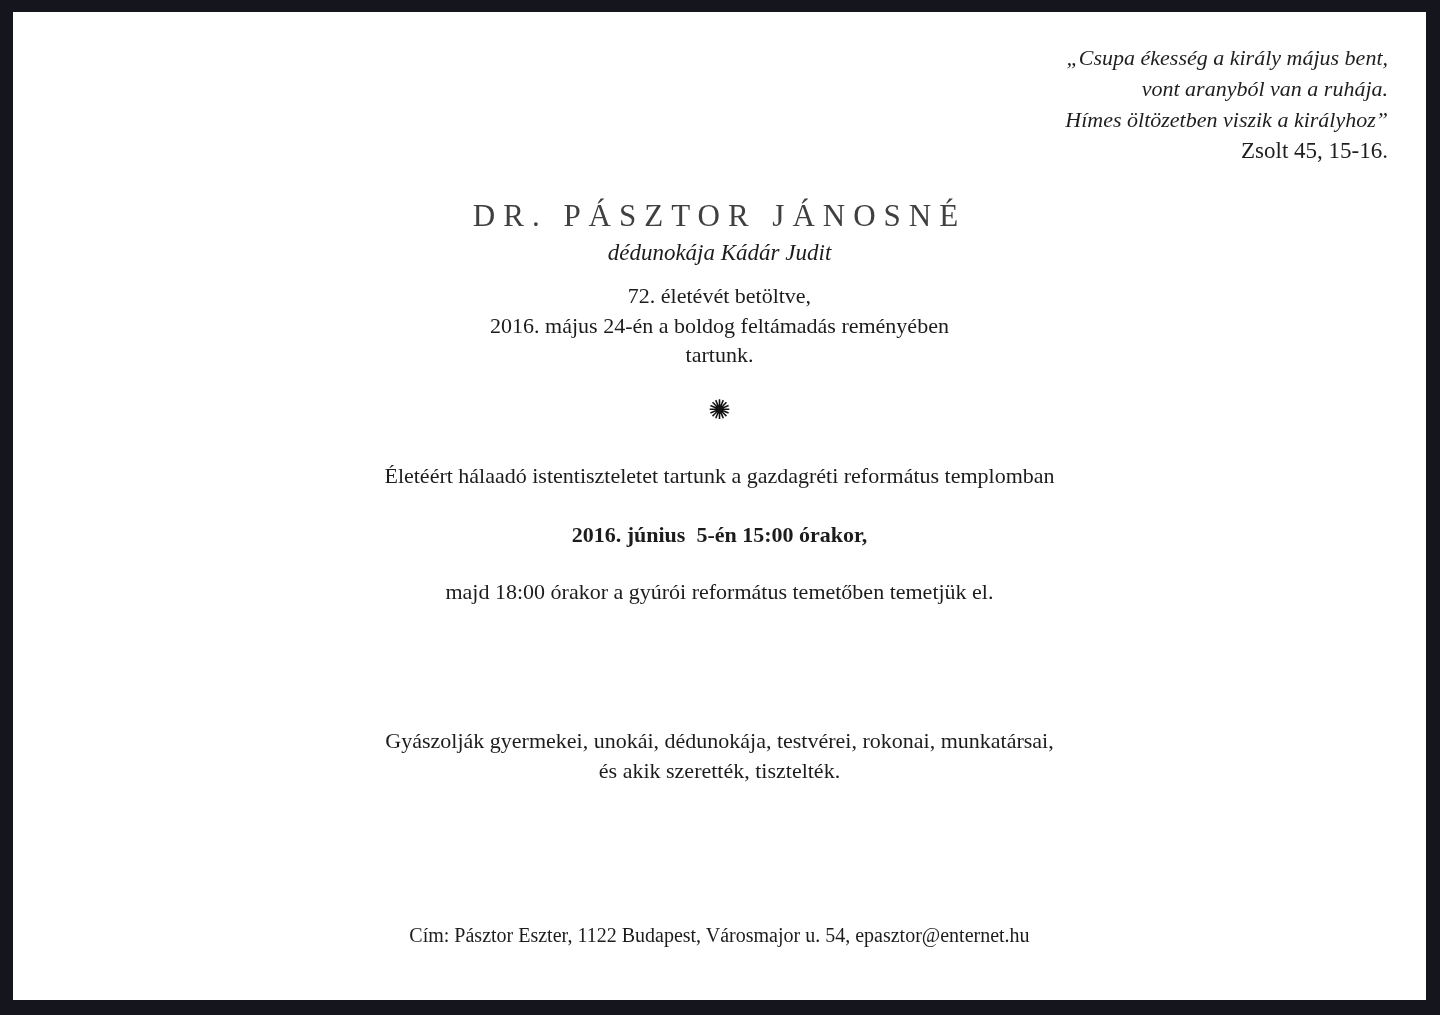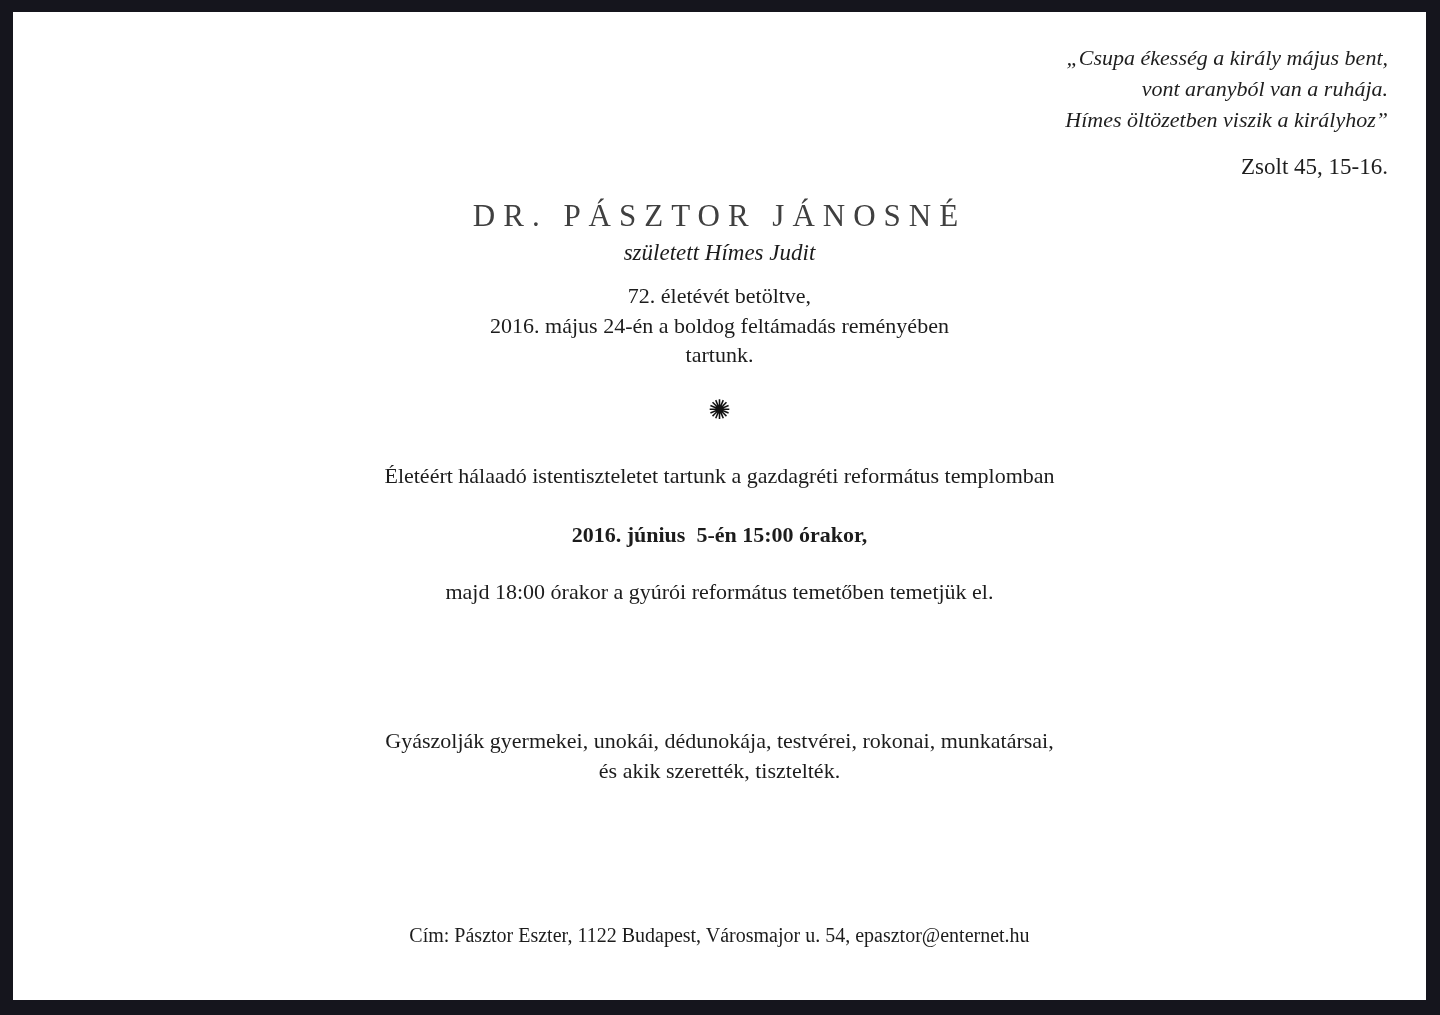--- a/index.html
+++ b/index.html
@@ -35,21 +35,21 @@
     right: 38px;
     text-align: right;
     font-style: italic;
     font-size: 22px;
     line-height: 31px;
     color: #1e1e1e;
   }
   .quote-attribution {
     font-style: normal;
     font-size: 23px;
-    margin-top: 16px;
+    margin-top: 0;
   }
   .centered {
     position: absolute;
     left: 0;
     width: 100%;
     text-align: center;
   }
   .deceased-name {
     top: 186px;
     font-size: 31px;
@@ -103,21 +103,21 @@
   <div class="page">
 
     <div class="quote-block">
       <div>„Csupa ékesség a király május bent,</div>
       <div>vont aranyból van a ruhája.</div>
       <div>Hímes öltözetben viszik a királyhoz”</div>
       <div class="quote-attribution">Zsolt 45, 15-16.</div>
     </div>
 
     <div class="centered deceased-name">DR. PÁSZTOR JÁNOSNÉ</div>
-    <div class="centered deceased-maiden">született Hímes Judit</div>
+    <div class="centered deceased-maiden">dédunokája Kádár Judit</div>
 
     <div class="centered death-notice">
       <div>72. életévét betöltve,</div>
       <div>2016. május 24-én a boldog feltámadás reményében</div>
       <div>tartunk.</div>
     </div>
 
     <div class="centered ornament">✺</div>
 
     <div class="centered service-intro">Életéért hálaadó istentiszteletet tartunk a gazdagréti református templomban</div>

